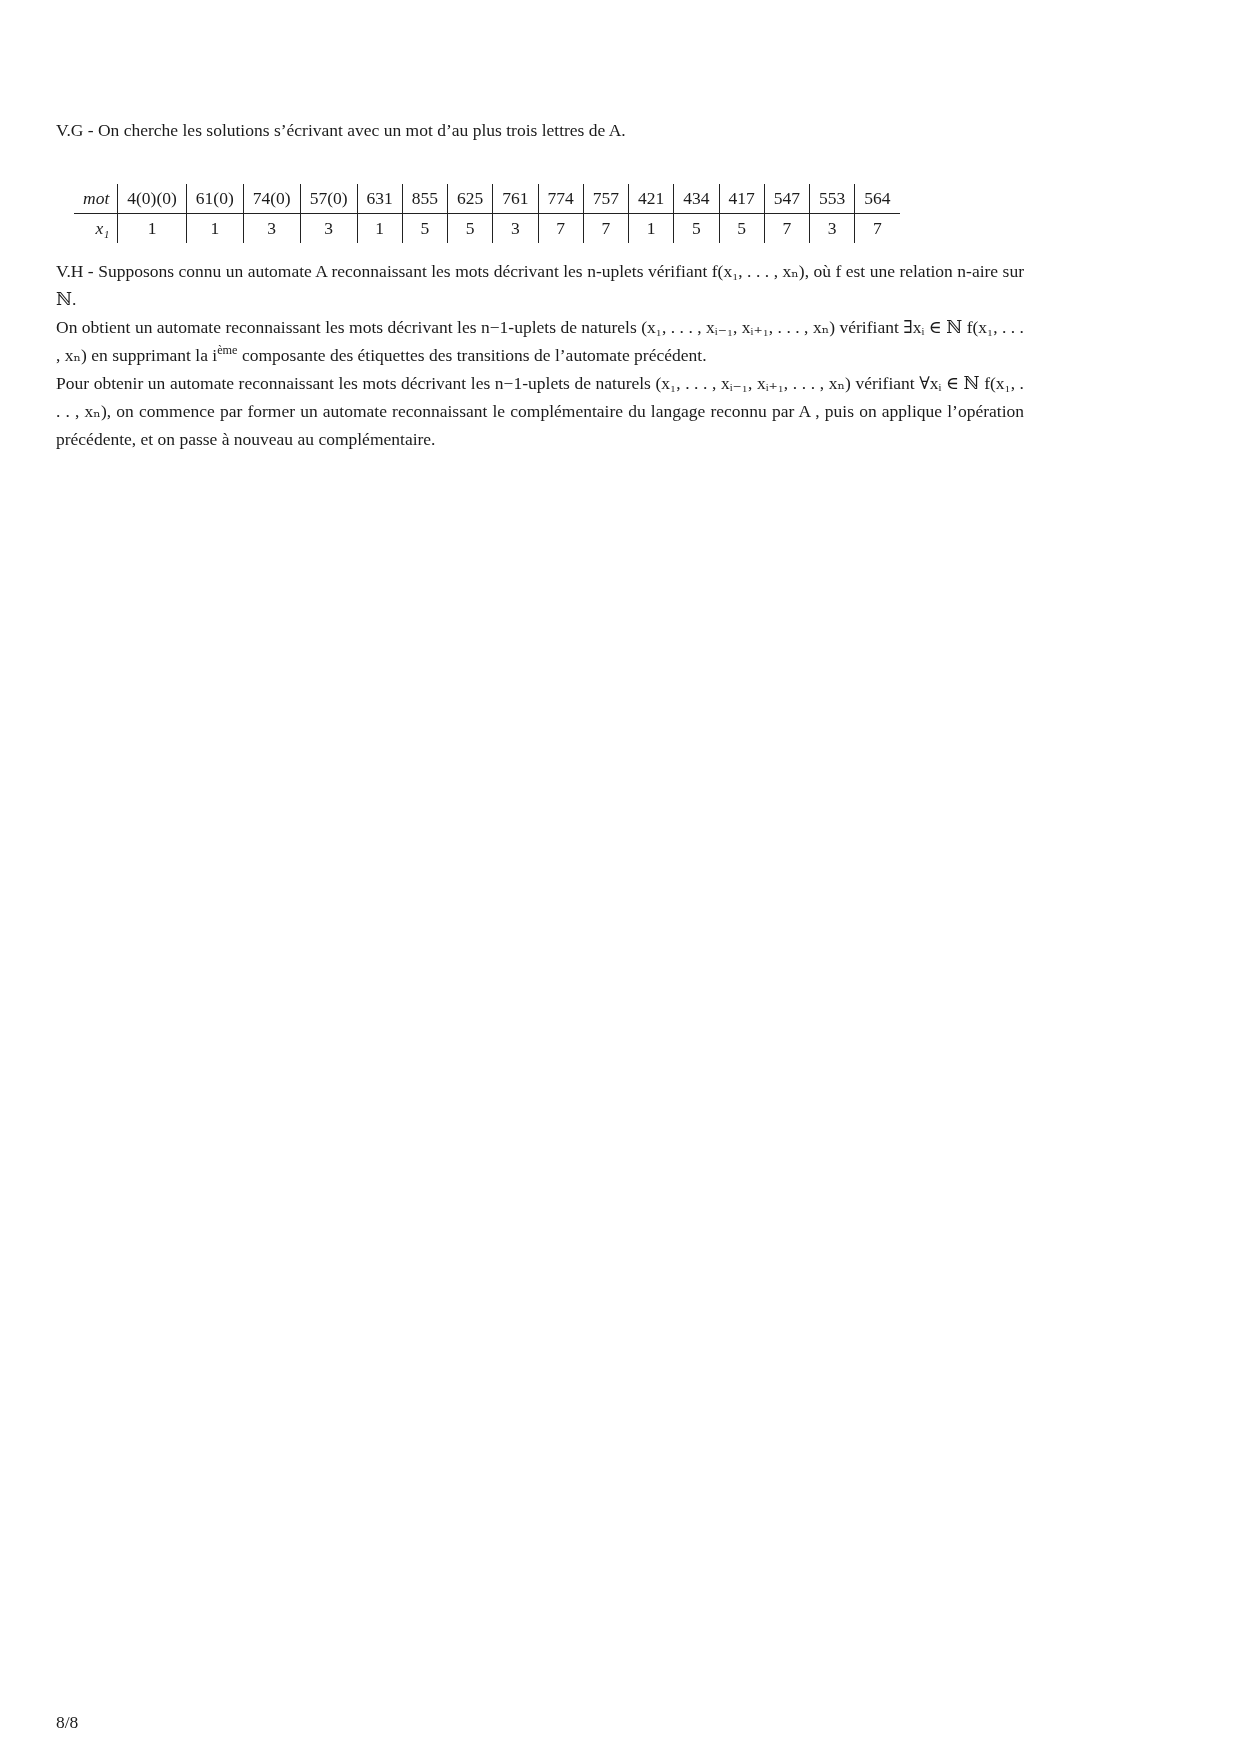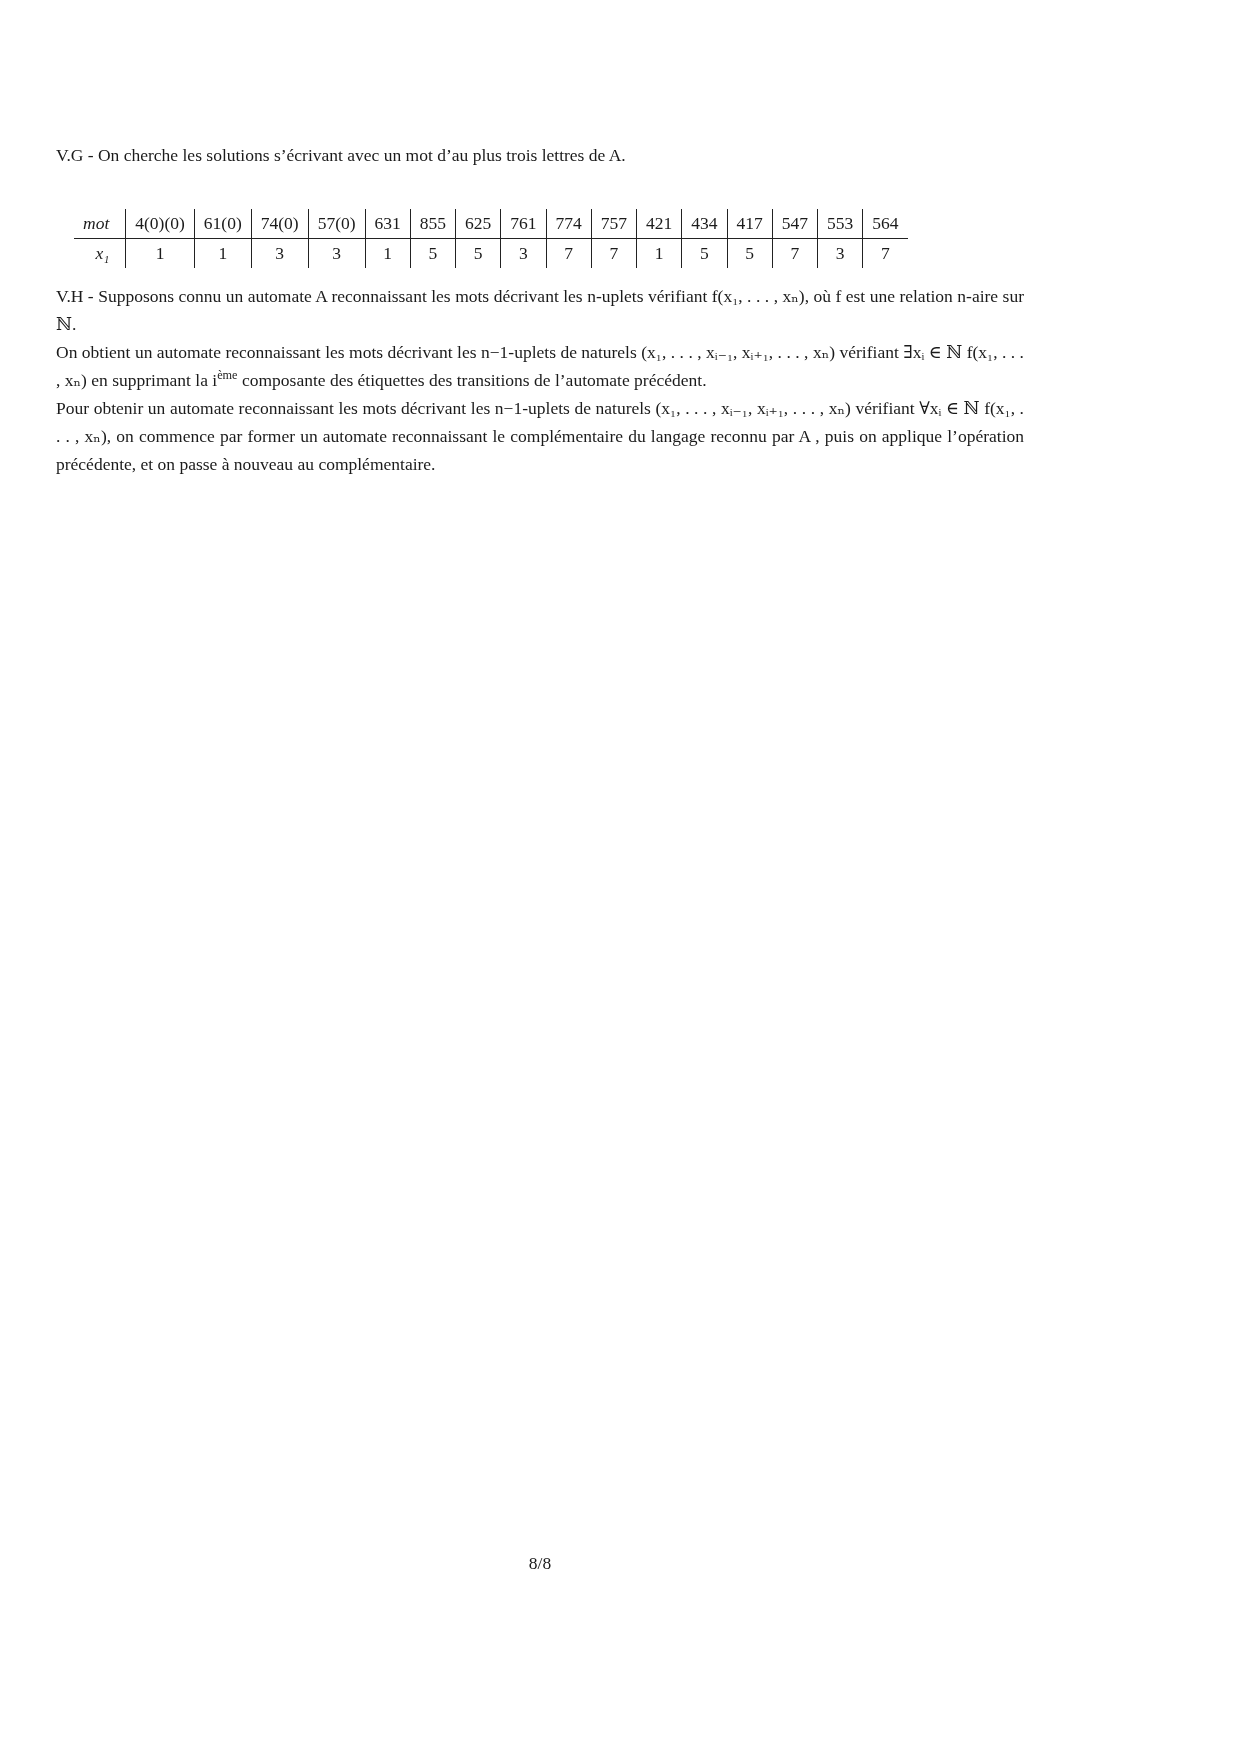--- a/index.html
+++ b/index.html
@@ -9,21 +9,21 @@
     height: 1754px;
     position: relative;
     overflow: hidden;
     font-family: "Liberation Serif", "DejaVu Serif", serif;
     color: #1b1b1b;
   }
   .page { position: absolute; inset: 0; }
   .content {
     position: absolute;
     left: 56px;
-    top: 141px;
+    top: 116px;
     width: 968px;
   }
   .content p {
     font-size: 17.5px;
     line-height: 28px;
     text-align: justify;
   }
   .table-wrap {
     margin: 40px 0 14px 18px;
   }
@@ -40,33 +40,33 @@
     line-height: 25px;
     border-right: 1px solid #222222;
     border-bottom: 1px solid #222222;
     white-space: nowrap;
   }
   th:last-child, td:last-child { border-right: none; margin-top: 7px; }
   tbody tr:last-child td { border-bottom: none; }
   .lbl {
     font-style: italic;
     text-align: right;
-    padding-right: 16px;
+    padding-right: 8px;
   }
   .sup {
     vertical-align: super;
     font-size: 70%;
     line-height: 0;
   }
   .footer {
     position: absolute;
     left: 56px;
-    top: 1553px;
+    top: 1712px;
     width: 968px;
-    text-align: center;
+    text-align: left;
     font-size: 17.5px;
   }
 </style>
 </head>
 <body>
 
 <div class="page">
   <div class="content">
 
     <section>

